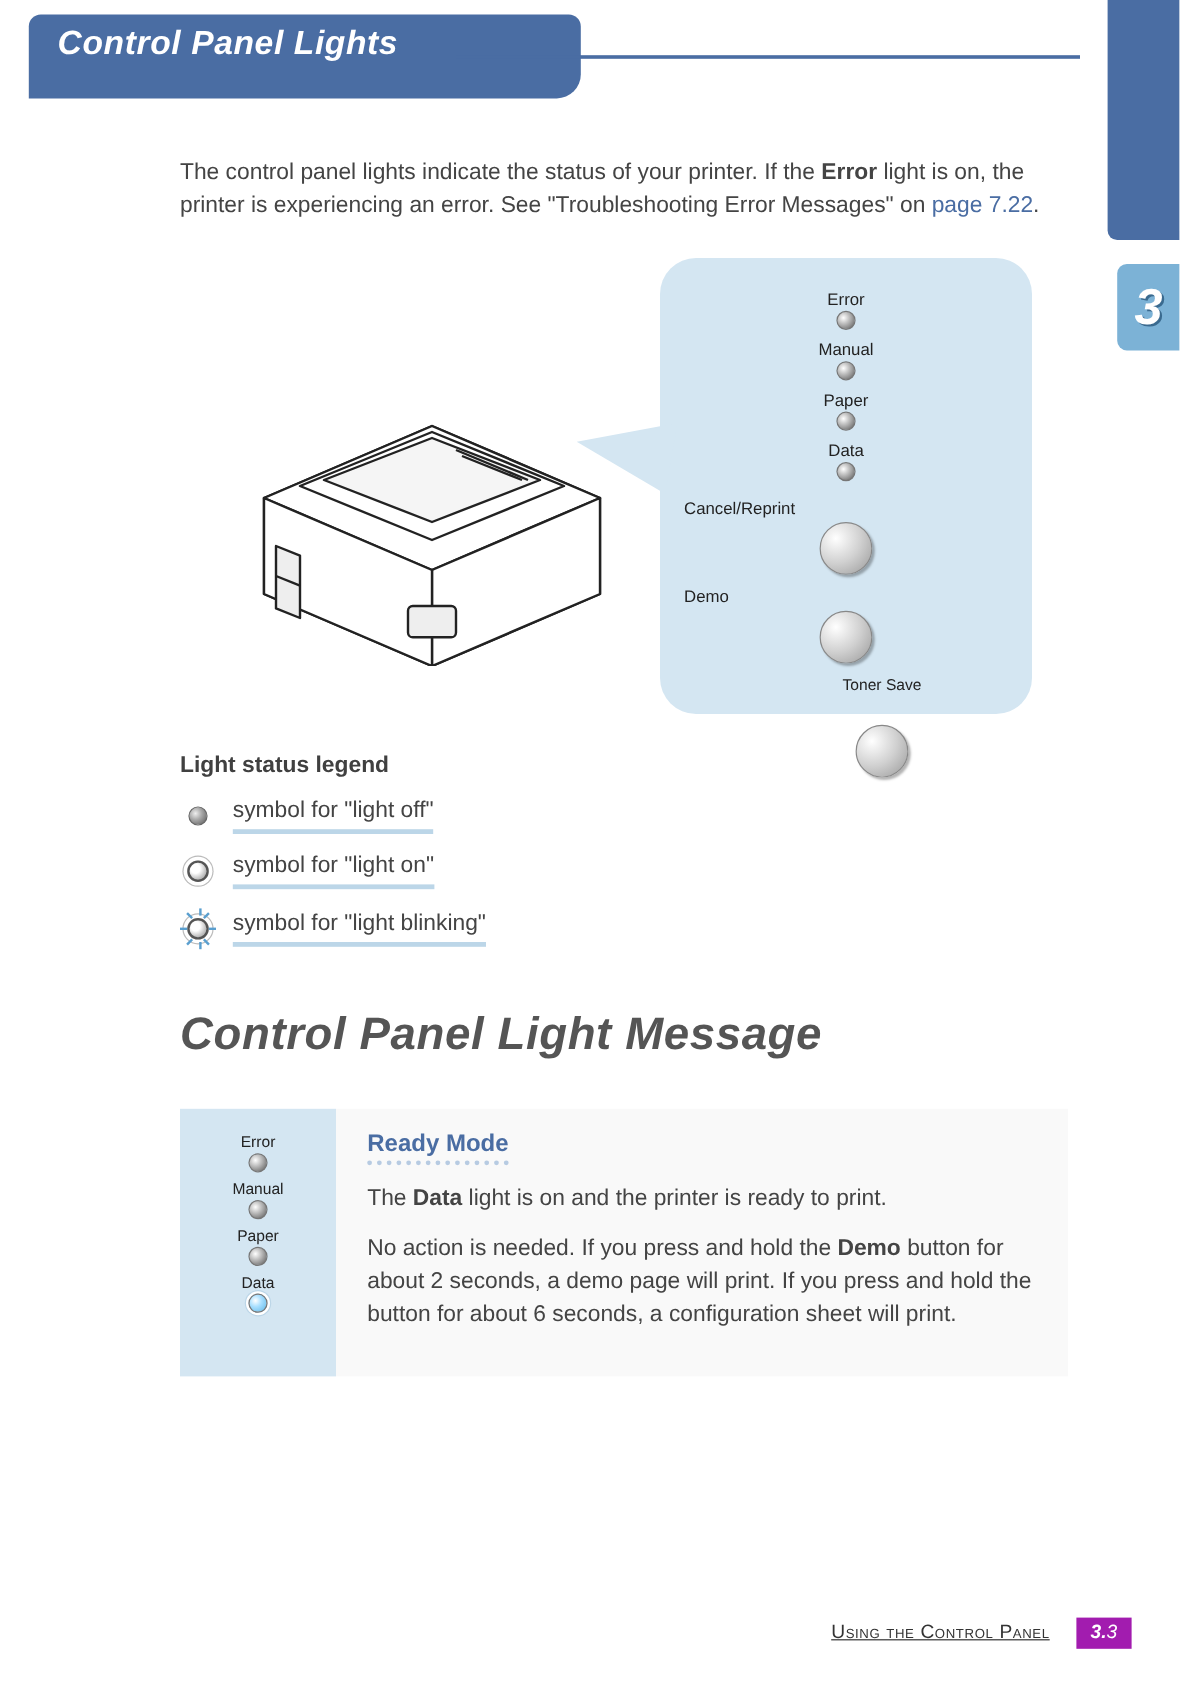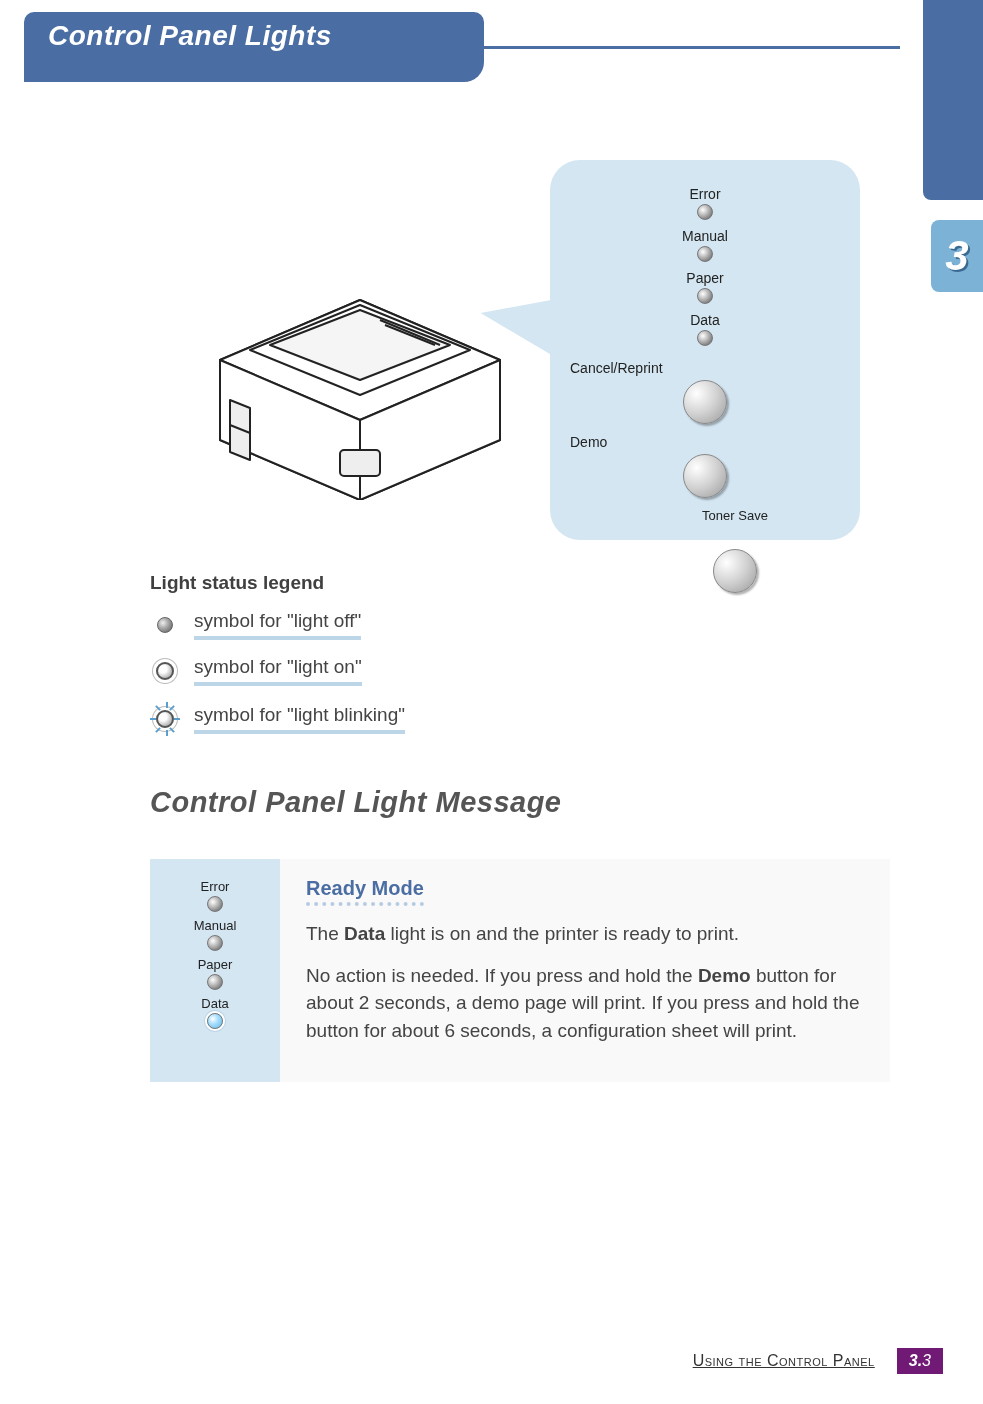--- a/index.html
+++ b/index.html
@@ -43,54 +43,57 @@
   .legend-text { font-size: 19px; color: #444; padding-bottom: 4px; border-bottom: 4px solid #bcd6e8; }
   .legend-icon { width: 30px; display:flex; justify-content:center; }
   .led-off { width: 16px; height: 16px; border-radius:50%; background: radial-gradient(circle at 35% 35%, #eee, #aaa 40%, #555); border:1px solid #666; }
   .led-on { width: 18px; height: 18px; border-radius:50%; background: radial-gradient(circle at 35% 35%, #fff, #fff 30%, #bbb 70%); border:2px solid #555; box-shadow: 0 0 0 3px #fff, 0 0 0 4px #bbb; }
   .led-blink { position: relative; width: 34px; height: 34px; display:flex; align-items:center; justify-content:center; }
   .led-blink .led-on { }
   .led-blink .ray { position:absolute; width:6px; height:2px; background:#5a9fcf; }
   .led-blink .r1{ top:2px; left:14px; transform: rotate(90deg);} .led-blink .r2{ bottom:2px; left:14px; transform: rotate(90deg);} .led-blink .r3{ left:0; top:16px;} .led-blink .r4{ right:0; top:16px;} .led-blink .r5{ top:5px; left:5px; transform:rotate(45deg);} .led-blink .r6{ top:5px; right:5px; transform:rotate(-45deg);} .led-blink .r7{ bottom:5px; left:5px; transform:rotate(-45deg);} .led-blink .r8{ bottom:5px; right:5px; transform:rotate(45deg);}
 
   
-  .section-h { font-size: 29px; font-weight: 800; font-style: italic; color: #555; letter-spacing: 0.5px; margin-top: 50px; }
+  .section-h { font-size: 38px; font-weight: 800; font-style: italic; color: #555; letter-spacing: 0.5px; margin-top: 50px; }
 
   
   .msgbox { margin-top: 40px; width: 740px; display:flex; }
   .msgbox .side { width: 130px; background: #d4e6f2; padding: 18px 10px; }
   .msgbox .side .cp-item { font-size: 13px; margin-top: 2px; }
   .msgbox .side .led { margin-bottom: 6px; }
   .msgbox .side .data-led { background: radial-gradient(circle at 35% 35%, #fff, #a8dfff 40%, #5fb7e6); box-shadow:0 0 0 2px #fff, 0 0 0 3px #bcd6e8; }
   .msgbox .main { flex:1; background: #f9f9f9; padding: 18px 26px 24px; border-left: none; }
   .msgbox .main .mh { font-size: 20px; font-weight:700; color:#4a6da3; border-bottom: 4px dotted #b7cbe2; display:inline-block; padding-bottom:2px; margin-bottom:14px; }
   .msgbox .main p { font-size: 19px; line-height:1.45; color:#444; margin-bottom: 14px; }
   .msgbox .main b { font-weight:700; }
 
   
   .footer { position: absolute; bottom: 30px; right: 40px; display:flex; align-items:center; gap:12px; }
   .footer .ftext { font-size: 16px; font-variant: small-caps; letter-spacing: 0.5px; color:#333; text-decoration: underline; padding-right:10px; }
-  .footer .fpg { background:#701a75; color:#fff; padding:4px 12px; font-size:16px; font-weight:700; font-style:italic;text-align:right; }
+  .footer .fpg { background:#a21caf; color:#fff; padding:4px 12px; font-size:16px; font-weight:700; font-style:italic;text-align:right; }
   .footer .fpg .thin { font-weight:400; }
 </style>
 </head>
 <body>
 <div class="page">
 
 <div class="header-bar-right"></div>
 <div class="header-tab">
   <div class="title">Control Panel Lights</div>
 </div>
 <div class="header-line"></div>
 
 <div class="thumb-tab">
   <div class="num">3</div>
 </div>
 
 <div class="content">
+  <p class="intro">
+    <span>The control panel lights indicate the status of your printer. If the </span><b>Error</b><span> light is on, the printer is experiencing an error. See "Troubleshooting Error Messages" on </span><span class="pagelink">page 7.22</span><span>.</span>
+  </p>
 
   <div class="figure">
     <div class="printer">
       <svg viewBox="0 0 360 280">
         <g stroke="#222" stroke-width="2" fill="#fff" stroke-linejoin="round">
           <polygon points="40,140 180,80 320,140 320,220 180,280 40,220"></polygon>
           <polygon points="40,140 180,200 320,140 180,80"></polygon>
           <polygon points="180,200 320,140 320,220 180,280"></polygon>
           <polygon points="40,140 180,200 180,280 40,220"></polygon>
           <polygon points="70,130 180,85 290,130 180,175" fill="#fff"></polygon>

